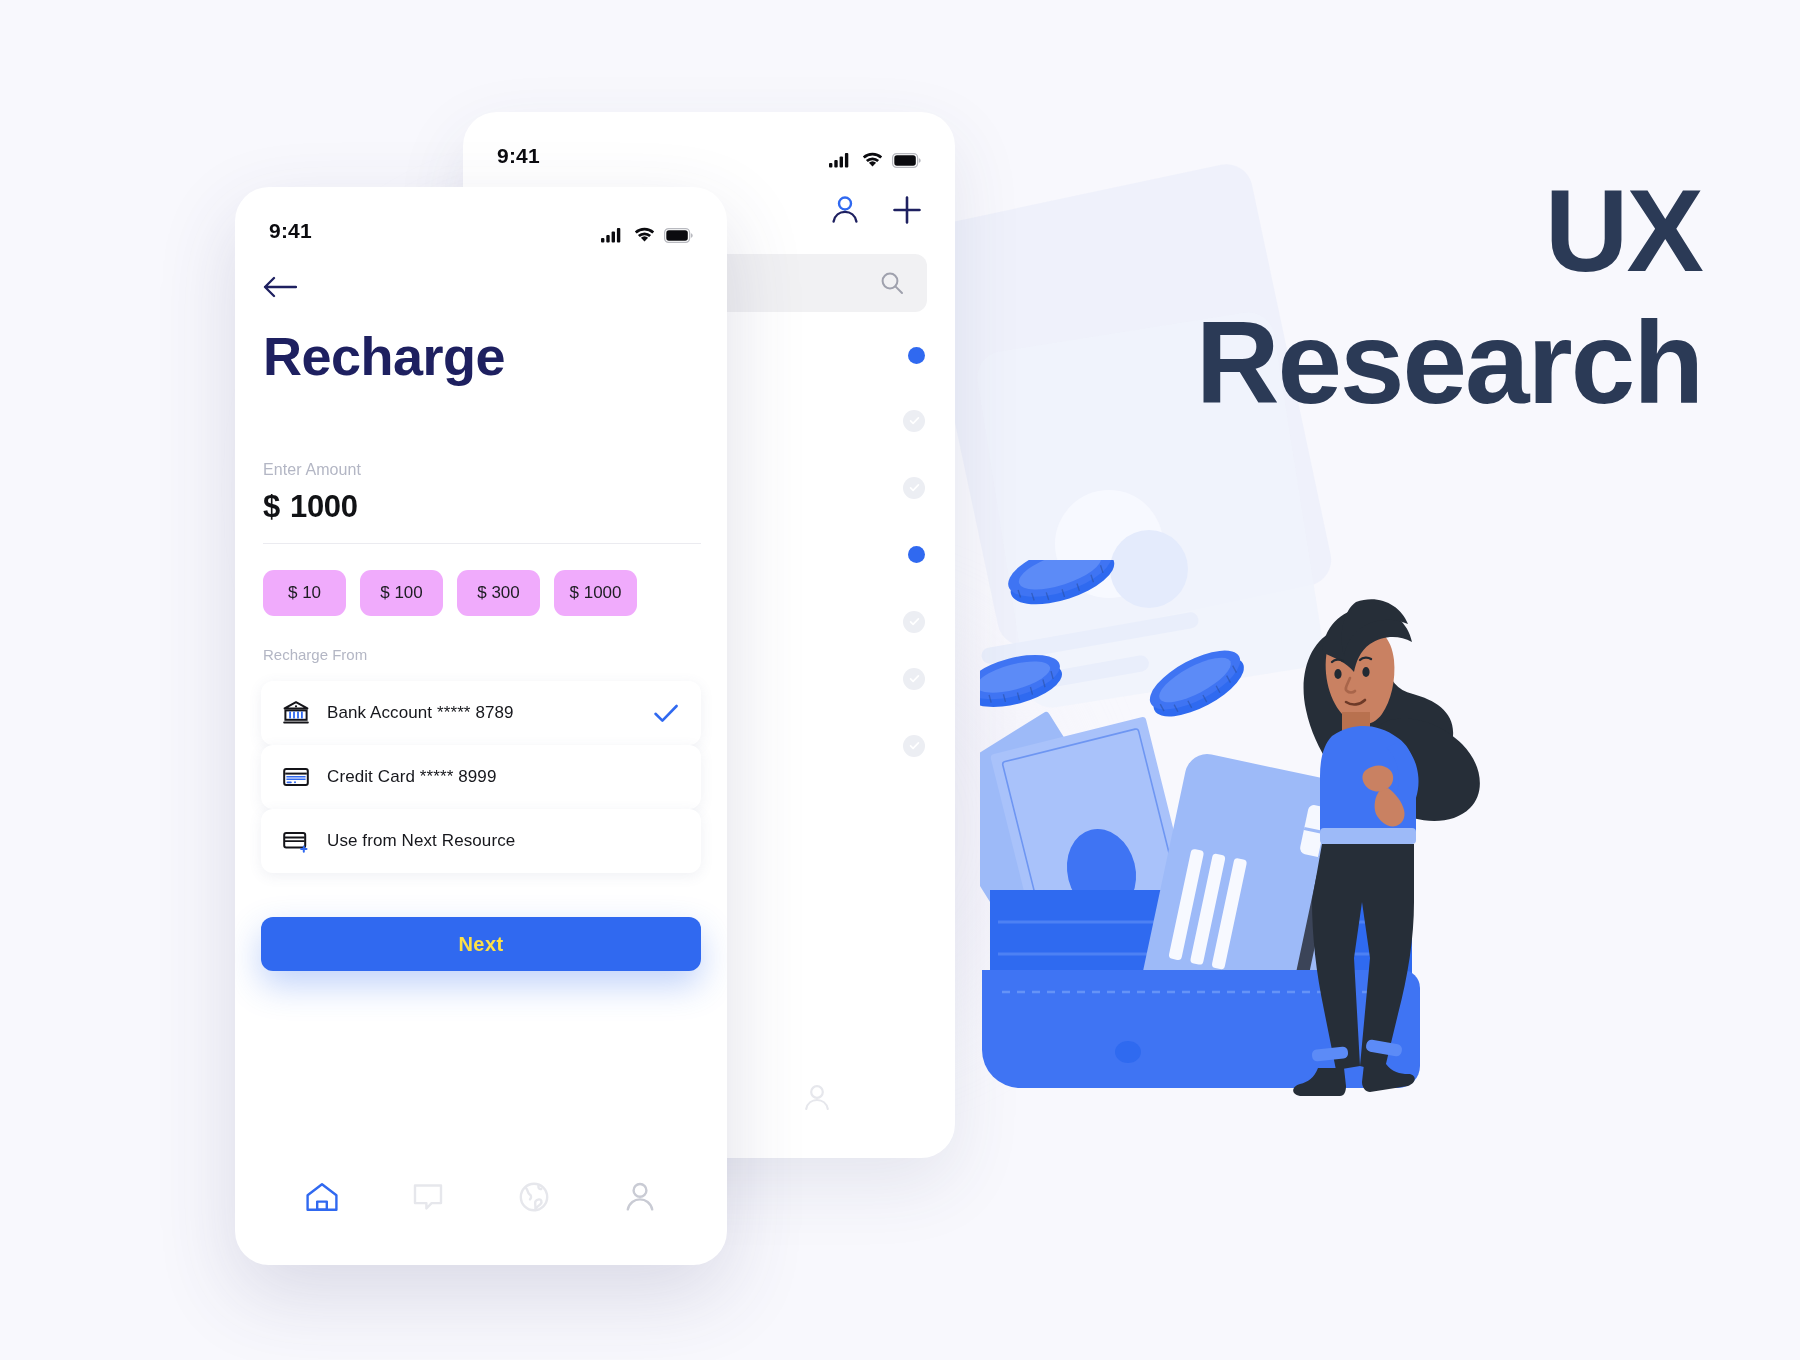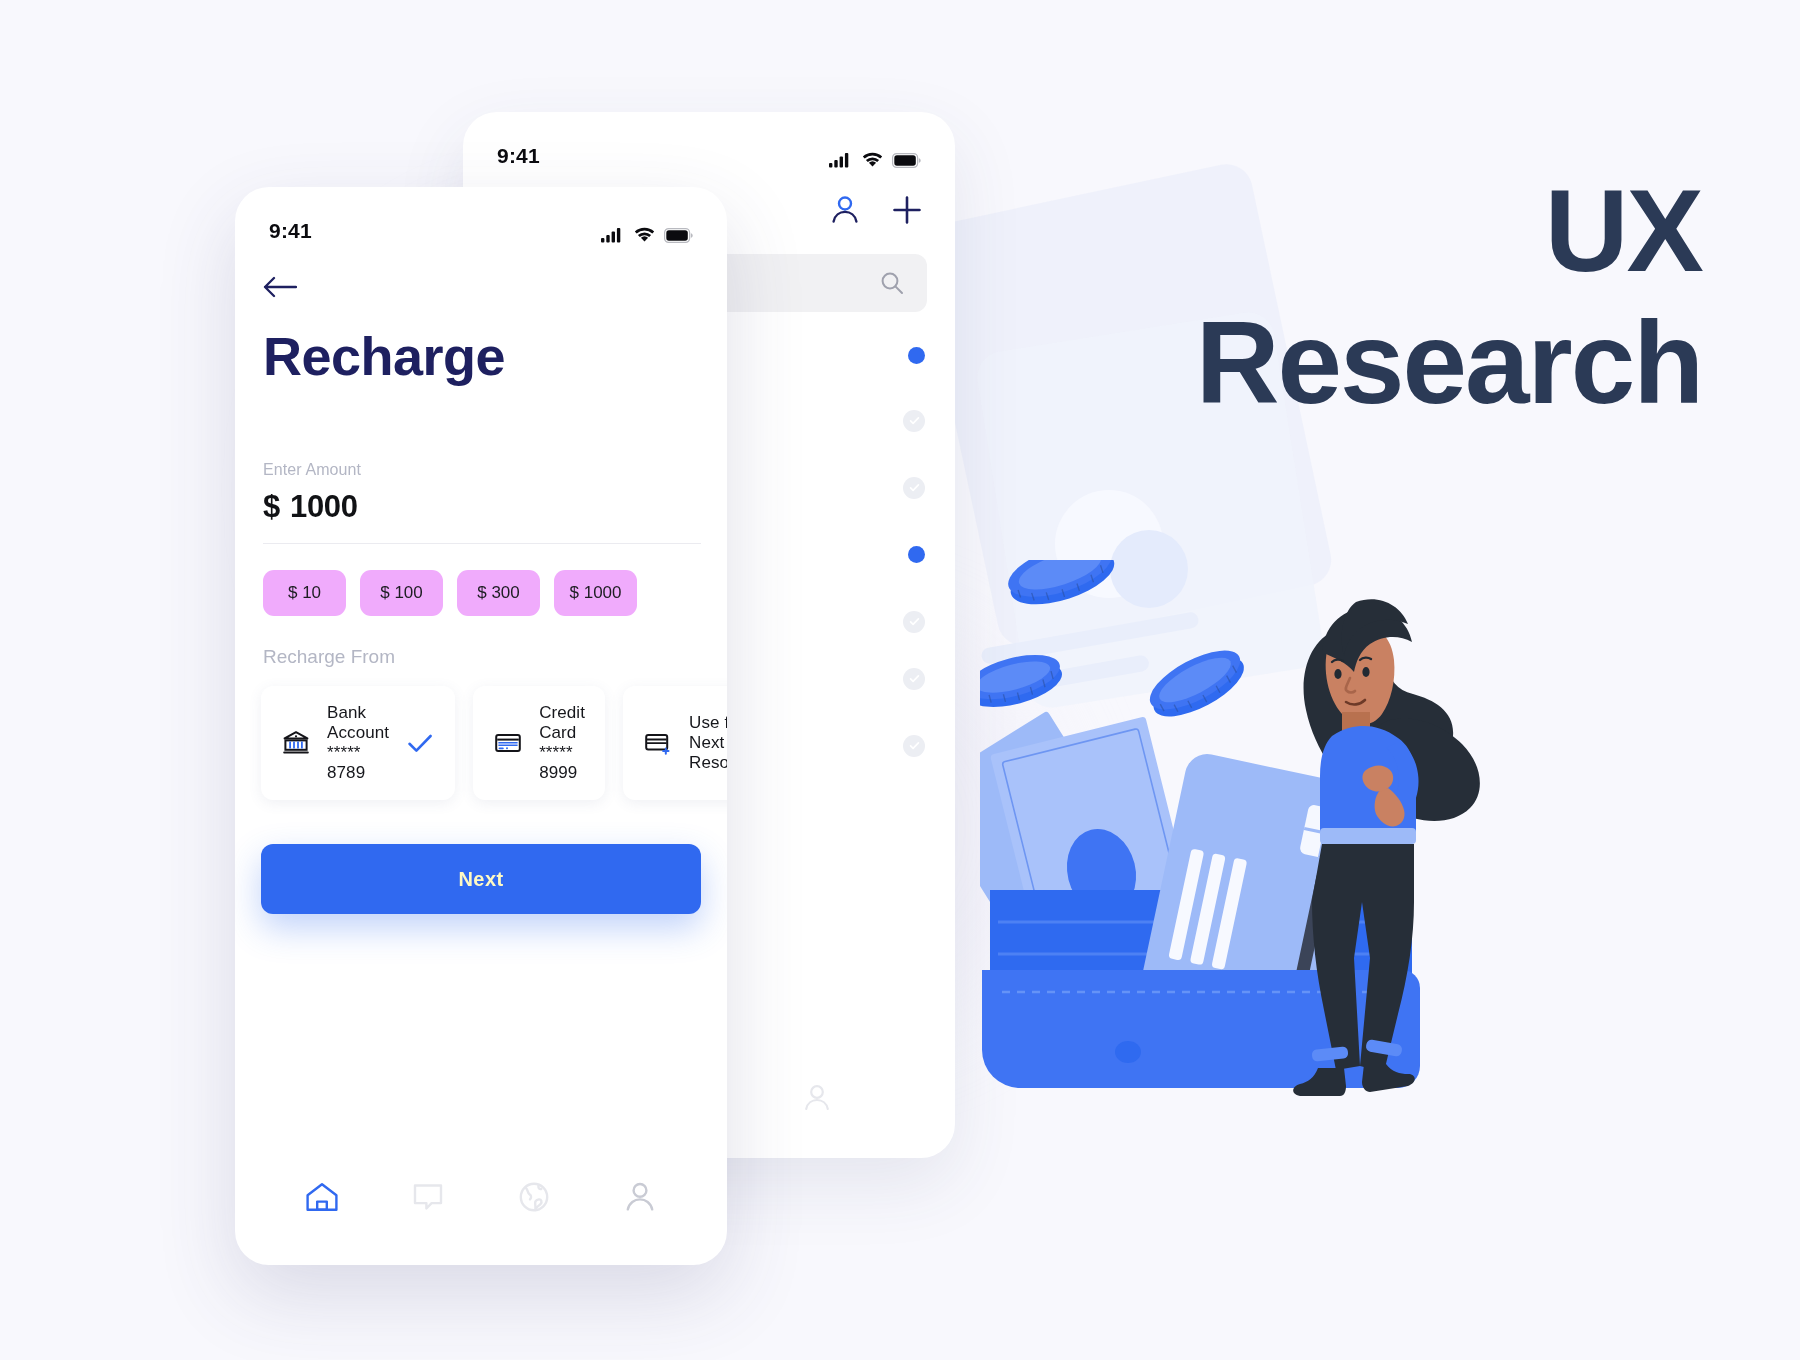--- a/index.html
+++ b/index.html
@@ -79,38 +79,38 @@
   }
   .amount-value { font-size:31px; font-weight:700; color:#111215; letter-spacing:-.3px; }
 
   .chips { display:flex; gap:14px; margin-top: 26px; padding-left:2px; }
   .chip {
     background:#f0abfc; border-radius:11px;
     padding: 13px 0; min-width:83px; text-align:center;
     font-size:17px; color:#1d1d22; cursor:pointer;
   }
 
-  .section-label { font-size:19px; color:#b3b6c4; margin: 30px 0 0 2px; }
-
-  .method-list { margin-top: 18px; display:flex; flex-direction:row; gap:18px; }
+  .section-label { font-size:15px; color:#b3b6c4; margin: 30px 0 0 2px; }
+
+  .method-list { margin-top: 18px; display:flex; flex-direction:column; }
   .method {
     display:flex; align-items:center; gap:16px;
     background:#fff; border-radius:12px;
     padding: 17px 20px;
     box-shadow: 0 3px 14px rgba(80,86,130,.09);
     cursor:pointer;
   }
   .method .mlabel { font-size:17px; color:#16171c; flex:1; letter-spacing:.1px; }
   .method .check { margin-left:auto; }
 
   .next-btn {
     margin: 44px 0 0 0;
-    background:#3069f0; color:#fef9c3;
+    background:#3069f0; color:#fde047;
     border:none; border-radius:12px;
-    width:100%; height:70px;
+    width:100%; height:54px;
     font-size:20px; font-weight:700; letter-spacing:.4px;
     font-family:"Liberation Sans", sans-serif;
     cursor:pointer;
     box-shadow: 0 14px 34px rgba(48,105,240,.30);
   }
 
   .tabbar {
     position:absolute; left:0; right:0; bottom:0;
     height: 112px;
     display:flex; align-items:flex-start; justify-content:space-around;

